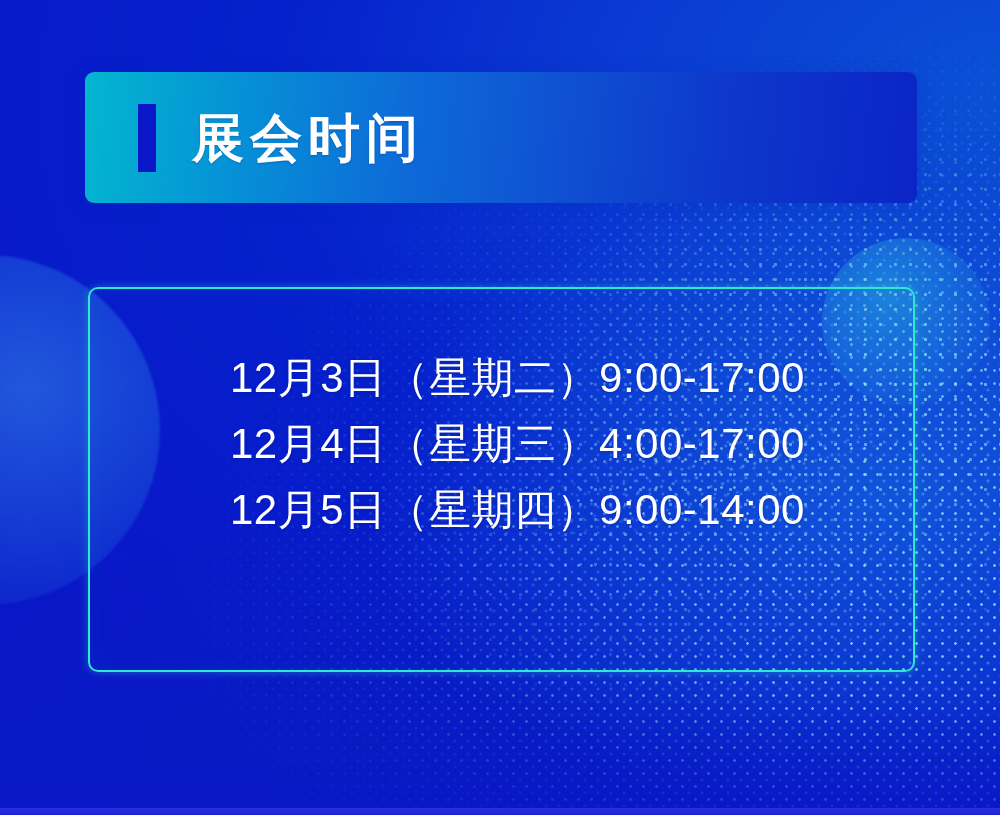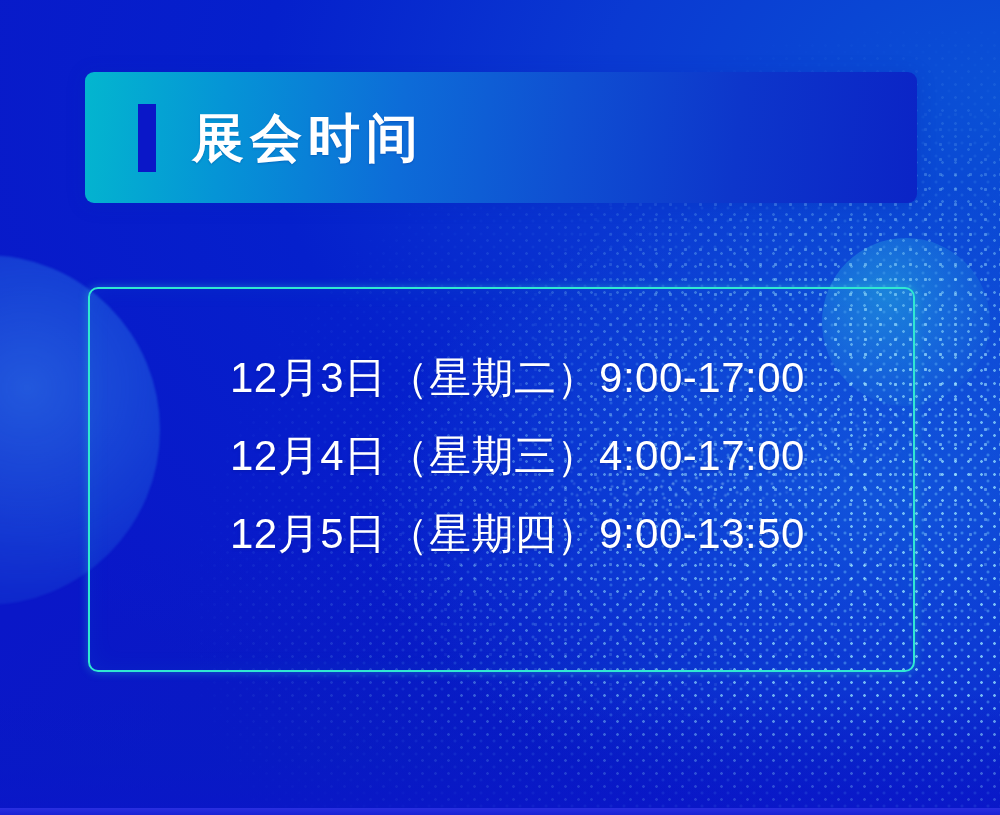--- a/index.html
+++ b/index.html
@@ -152,21 +152,21 @@
     box-shadow:
       0 0 10px rgba(47, 232, 210, 0.35),
       inset 0 0 26px rgba(47, 232, 210, 0.05);
   }
   .date-list {
     position: absolute;
     left: 140px;
     top: 68px;
     display: flex;
     flex-direction: column;
-    gap: 36px;
+    gap: 24px;
   }
   .date-line {
     color: #ffffff;
     font-size: 42px;
     font-weight: 400;
     line-height: 1.0;
     letter-spacing: 0.5px;
     white-space: nowrap;
     text-shadow: 0 1px 3px rgba(0,25,130,0.35);
   }
@@ -191,17 +191,17 @@
 
   <div class="header-bar">
     <div class="header-accent"></div>
     <div class="header-title">展会时间</div>
   </div>
 
   <div class="content-frame">
     <div class="date-list">
       <div class="date-line">12月3日（星期二）9:00-17:00</div>
       <div class="date-line">12月4日（星期三）4:00-17:00</div>
-      <div class="date-line">12月5日（星期四）9:00-13:50</div>
+      <div class="date-line">12月5日（星期四）9:00-14:00</div>
     </div>
   </div>
 
 </div>
 
 </body></html>

